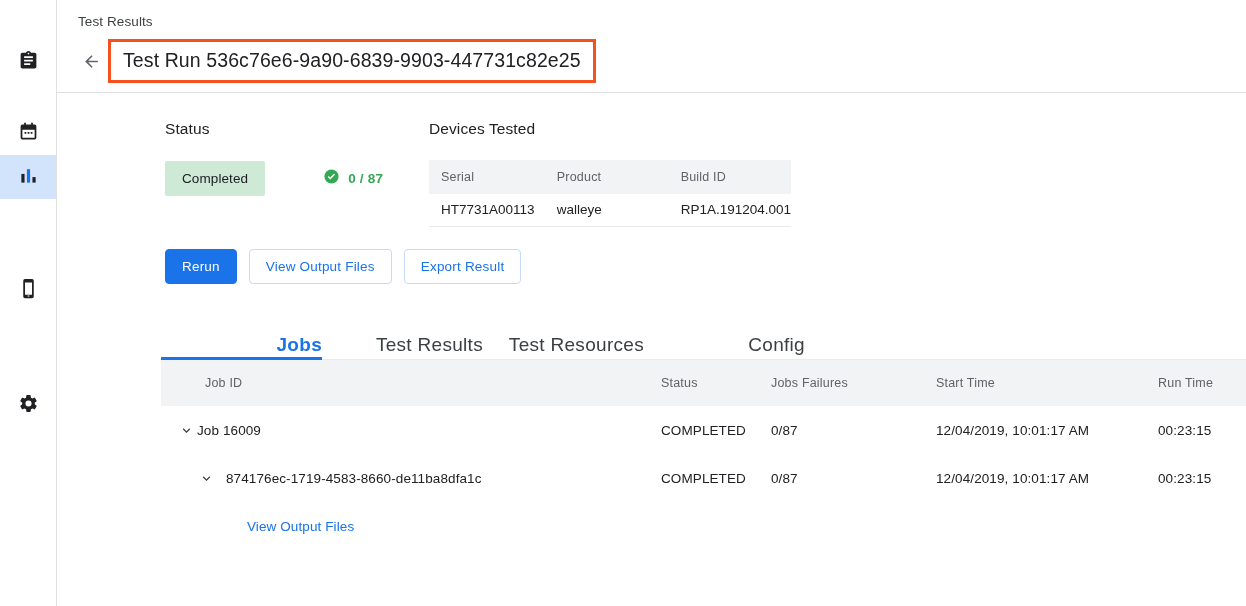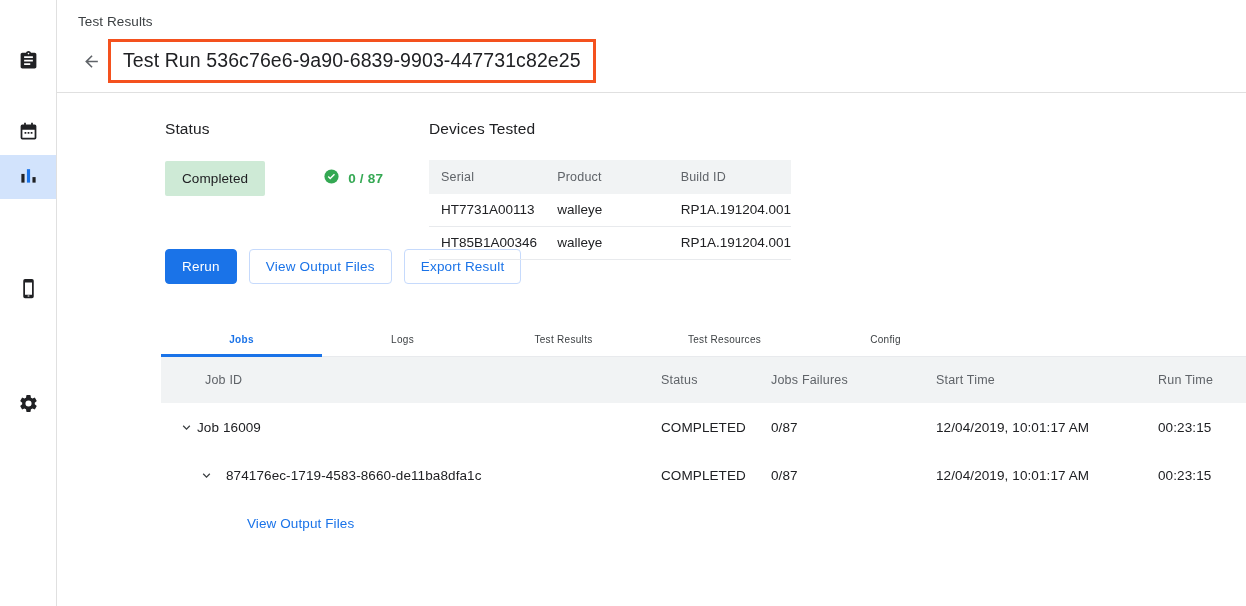--- a/index.html
+++ b/index.html
@@ -99,22 +99,22 @@
     font-size: 13.5px; color: #202124; padding: 8px 0 9px 12px;
     border-bottom: 1px solid #e8eaed; white-space: nowrap;
   }
   .dev-c1 { width: 118px; }
   .dev-c2 { width: 138px; }
 
   
   .tabs-wrap { margin: 36px 0 0 104px; width: 1110px; border-bottom: 1px solid #e8eaed; position: relative; }
   .tabs { display: flex; }
   .tab {
-    font-size: 10px; color: #3c4043; padding: 14px 0 11px 0;
-    text-align: center; cursor: pointer; letter-spacing: .3px;
+    font-size: 19px; color: #3c4043; padding: 14px 0 3px 0;
+    text-align: right; cursor: pointer; letter-spacing: .3px;
     position: relative;
   }
   .tab.active { color: #1a73e8; font-weight: 700; }
   .tab.active::after {
     content: ""; position: absolute; left: 0; right: 0; bottom: -1px;
     height: 3px; background: #1a73e8;
   }
   .tab-w { width: 161px; }
 
   
@@ -244,34 +244,28 @@
               <th class="dev-c2">Product</th>
               <th>Build ID</th>
             </tr>
           </thead>
           <tbody>
             <tr>
               <td>HT7731A00113</td>
               <td>walleye</td>
               <td>RP1A.191204.001</td>
             </tr>
-            <tr>
-              <td>HT85B1A00346</td>
-              <td>walleye</td>
-              <td>RP1A.191204.001</td>
-            </tr>
           </tbody>
         </table>
       </div>
     </div>
 
     <div class="tabs-wrap">
       <div class="tabs">
         <div class="tab tab-w active">Jobs</div>
-        <div class="tab tab-w">Logs</div>
         <div class="tab tab-w">Test Results</div>
         <div class="tab tab-w">Test Resources</div>
         <div class="tab tab-w">Config</div>
       </div>
     </div>
 
     <table class="jobs-table">
       <thead>
         <tr>
           <th class="col-jobid th-job">Job ID</th>

